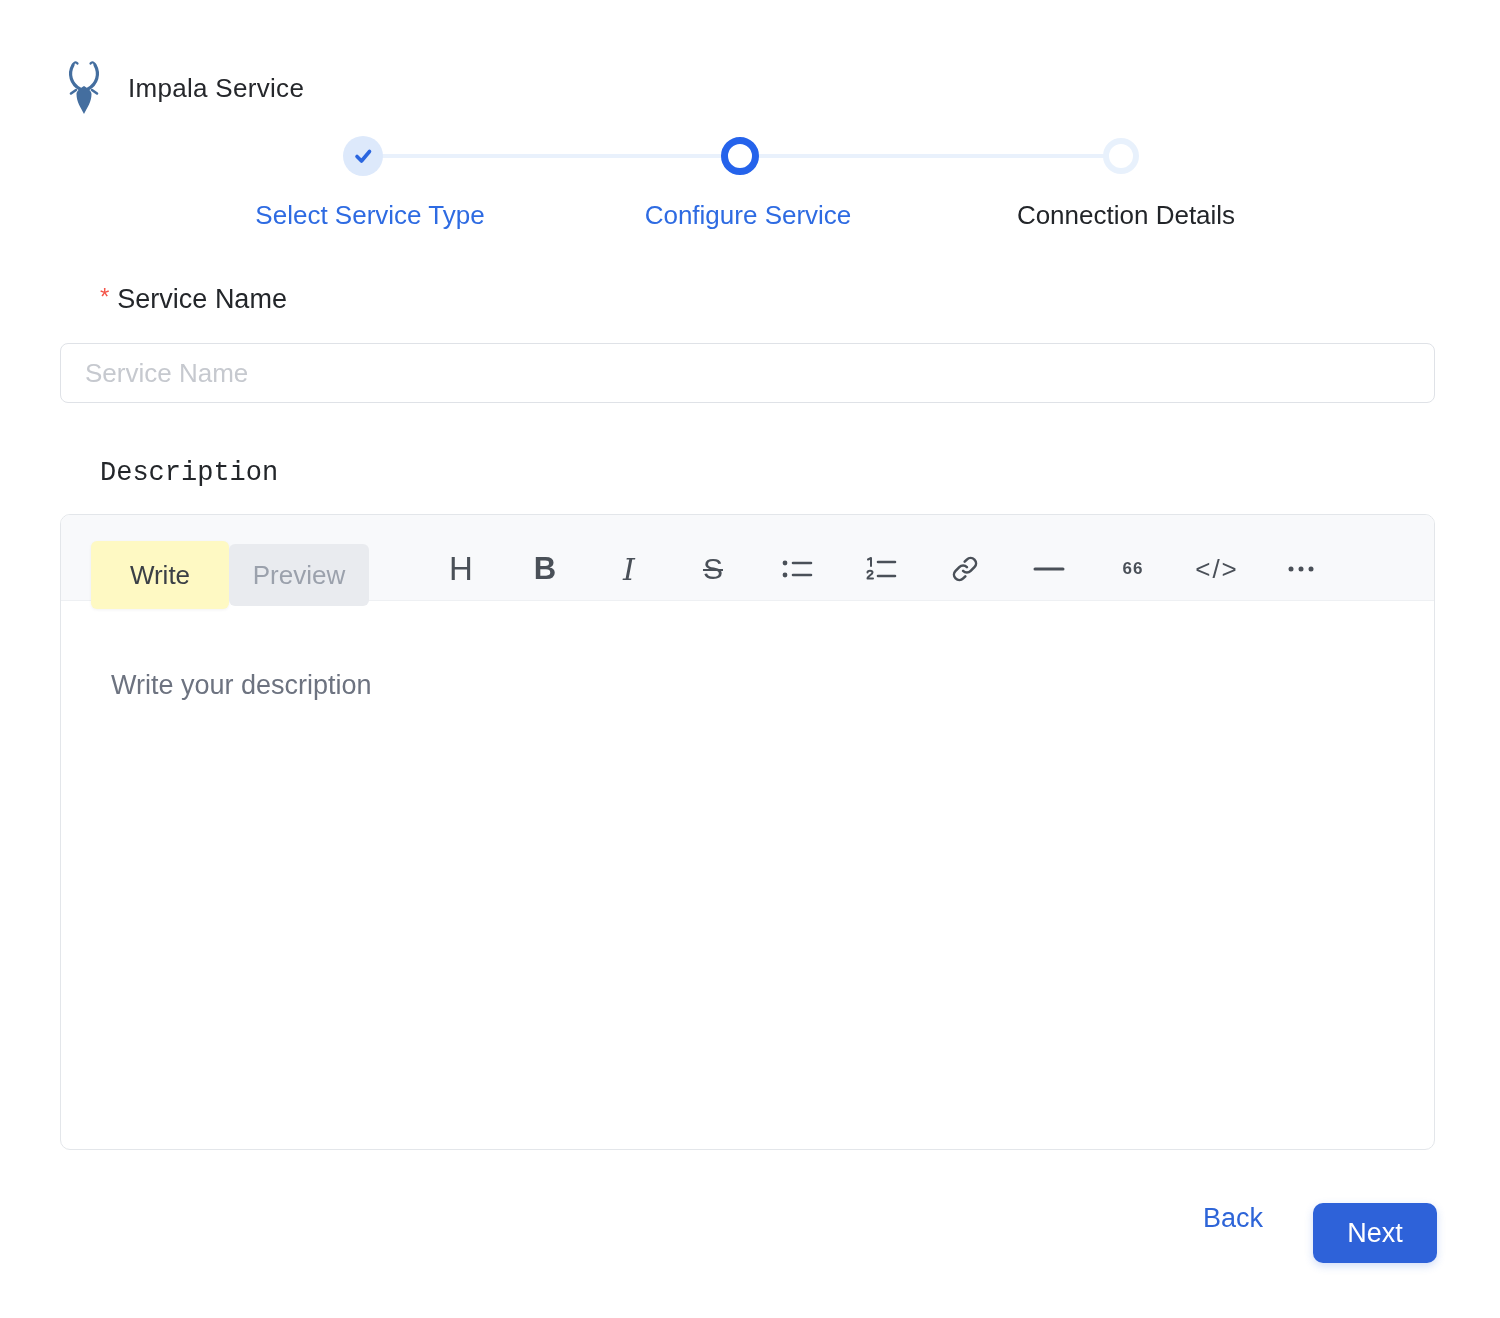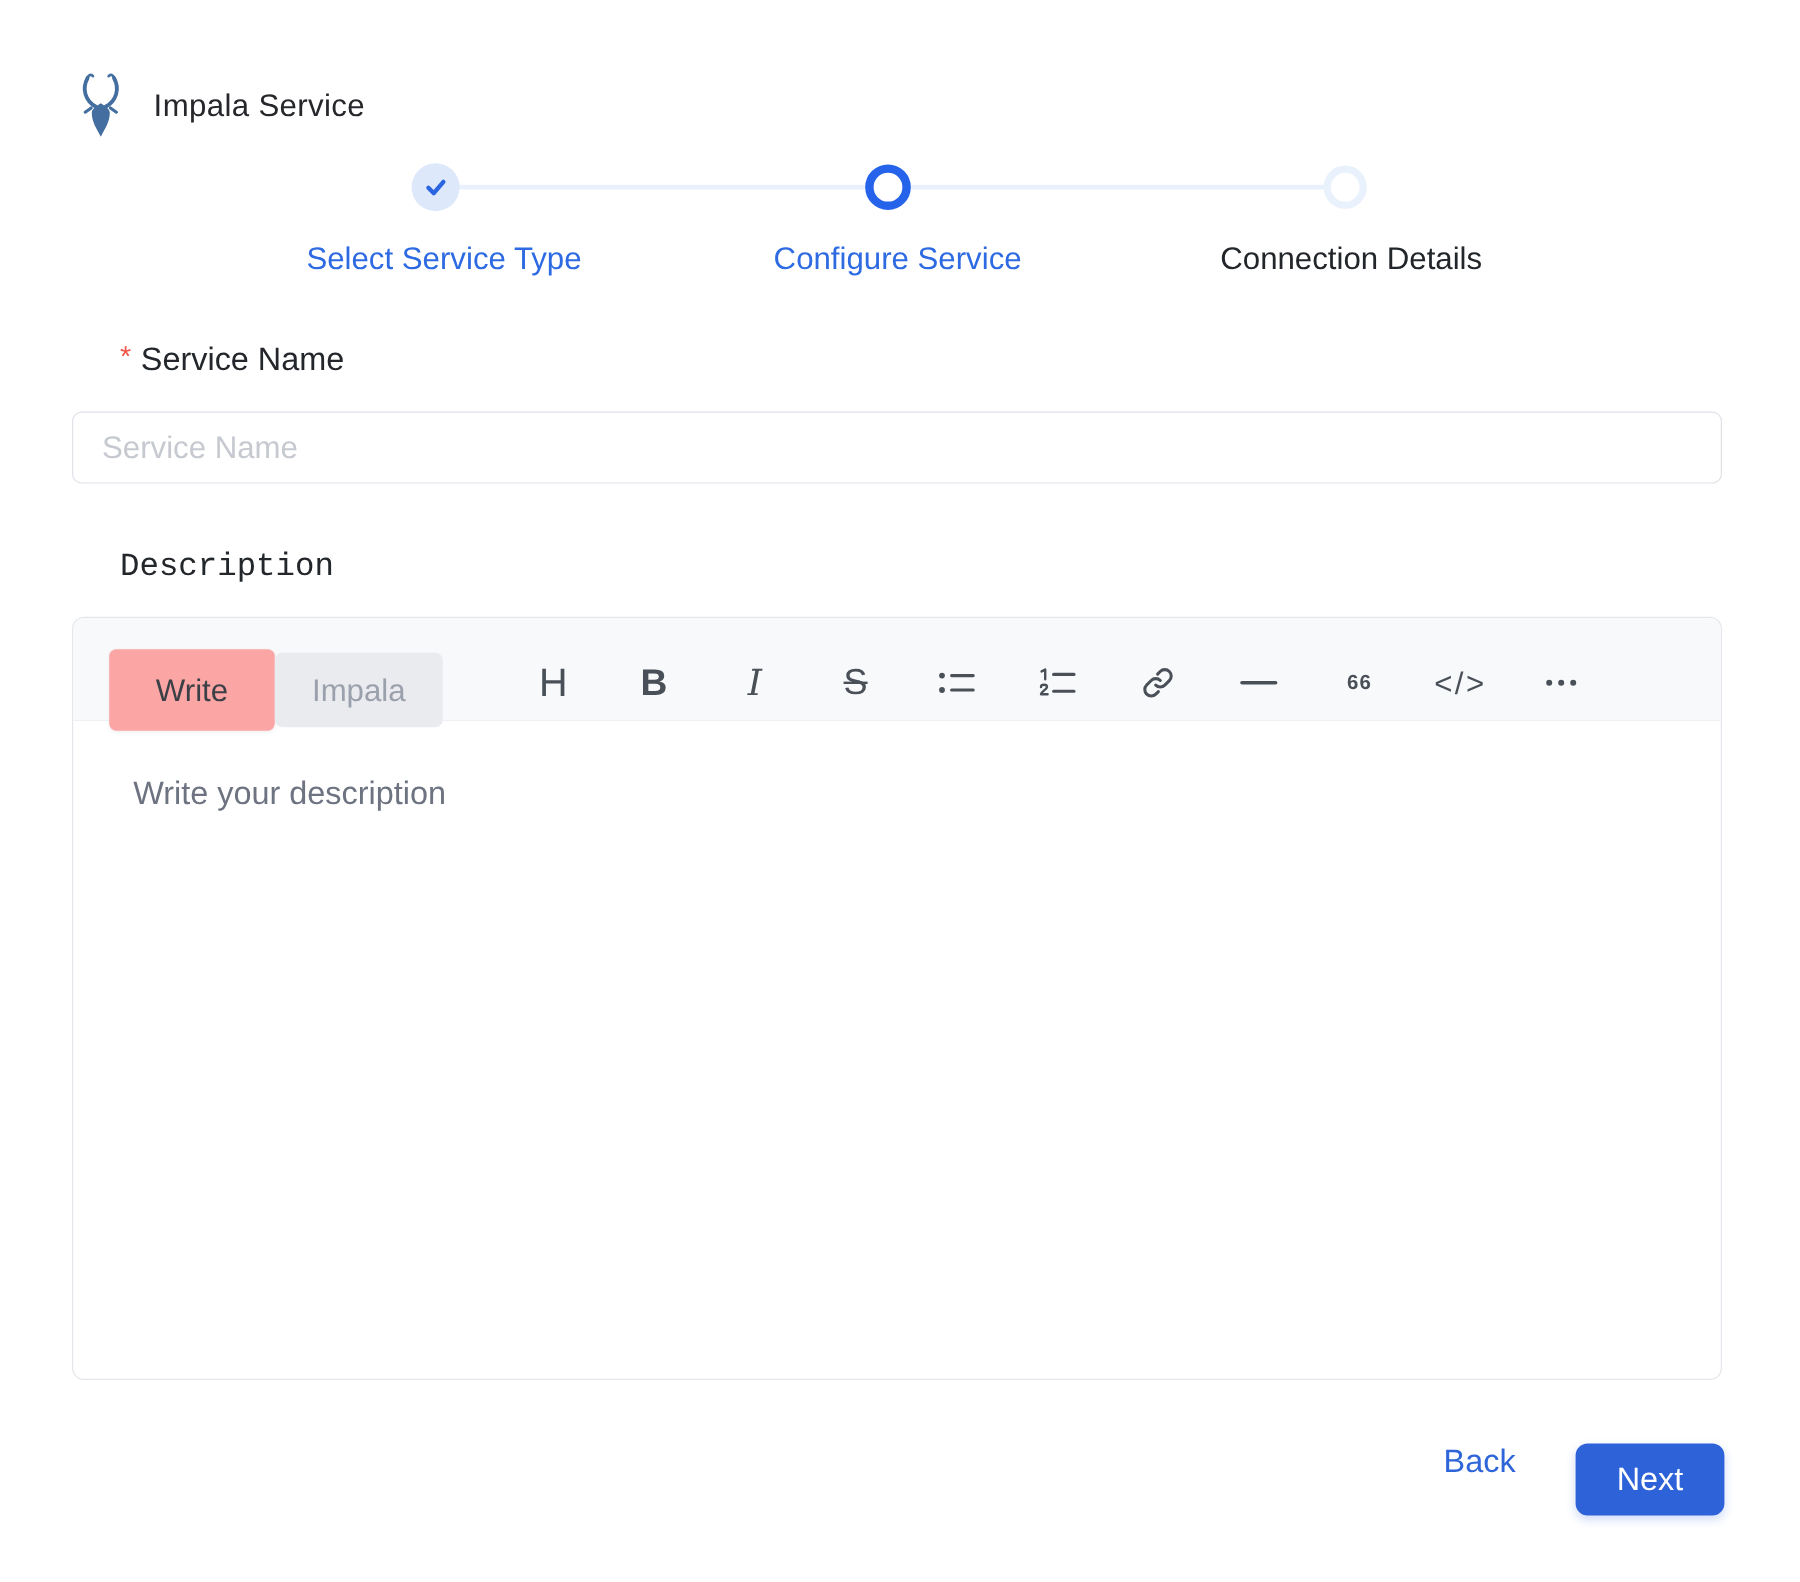--- a/index.html
+++ b/index.html
@@ -36,34 +36,34 @@
   .name-input::placeholder { color:#c6c9cf; }
   .lbl-desc { top:458px;font-family:Liberation Mono, monospace; }
 
   
   .editor { position:absolute; left:60px; top:514px; width:1375px; height:636px;
     border:1px solid #e3e6ea; border-radius:10px; background:#fff; }
   .editor-head { position:absolute; left:0; top:0; width:100%; height:86px; background:#f8f9fb;
     border-radius:9px 9px 0 0; border-bottom:1px solid #eef0f3; }
   .tabs { position:absolute; left:30px; top:26px; display:flex; z-index:2; }
   .tab { display:flex; align-items:center; justify-content:center; font-size:26px; cursor:pointer; }
-  .tab-write { width:138px; height:68px; background:#fca5a5; border-radius:6px; color:#3b4046; font-weight:500;
+  .tab-write { width:138px; height:68px; background:#fef9c3; border-radius:6px; color:#3b4046; font-weight:500;
     box-shadow:0 1px 3px rgba(30,35,45,.06); }
   .tab-preview { width:140px; height:62px; margin-top:3px; background:#e9ebef; border-radius:6px; color:#9ba1ac; }
   .toolbar { position:absolute; left:358px; top:22px; display:flex; z-index:2; }
   .tool { width:84px; height:64px; display:flex; align-items:center; justify-content:center; color:#4a5058; cursor:pointer; }
   .g-h { font-size:33px; font-weight:400; }
   .g-b { font-size:31px; font-weight:700; }
   .g-i { font-family:"DejaVu Serif","Liberation Serif",serif; font-style:italic; font-size:30px; }
   .g-s { font-size:30px; text-decoration:line-through; text-decoration-thickness:2px; }
   .g-quote { font-size:17px; font-weight:700; letter-spacing:1px; }
   .g-code { font-size:26px; font-weight:500; letter-spacing:2px; }
   .editor-body { position:absolute; left:0; top:87px; width:100%; height:548px; }
   .desc-area { width:100%; height:100%; border:none; outline:none; resize:none; background:transparent;
-    padding:44px 50px; font-size:27px; color:#33363b; font-family:"Liberation Sans","DejaVu Sans",sans-serif; border-radius:0 0 9px 9px; }
+    padding:68px 50px; font-size:27px; color:#33363b; font-family:"Liberation Sans","DejaVu Sans",sans-serif; border-radius:0 0 9px 9px; }
   .desc-area::placeholder { color:#6d7380; }
 
   
   .footer { position:absolute; top:1203px; right:63px; display:flex; align-items:flex-start; gap:50px; }
   .back-link { font-size:27px; color:#2e65d8; cursor:pointer; }
   .next-btn { width:124px; height:60px; border:none; border-radius:10px; background:#2e62d9; color:#fff;
     font-size:27px; font-family:"Liberation Sans","DejaVu Sans",sans-serif; cursor:pointer;
     box-shadow:0 3px 8px rgba(46,98,217,.22); }
 
   svg { display:block; }
@@ -112,21 +112,21 @@
   </div>
   <input class="name-input" type="text" placeholder="Service Name" style="">
 
   <div class="field-label lbl-desc">Description</div>
 
   <div class="editor">
     <div class="editor-head"></div>
 
     <div class="tabs">
       <div class="tab tab-write">Write</div>
-      <div class="tab tab-preview">Impala</div>
+      <div class="tab tab-preview">Preview</div>
     </div>
 
     <div class="toolbar">
       <div class="tool">
           <span class="g-h">H</span>
         </div>
       <div class="tool">
           <span class="g-b">B</span>
         </div>
       <div class="tool">

